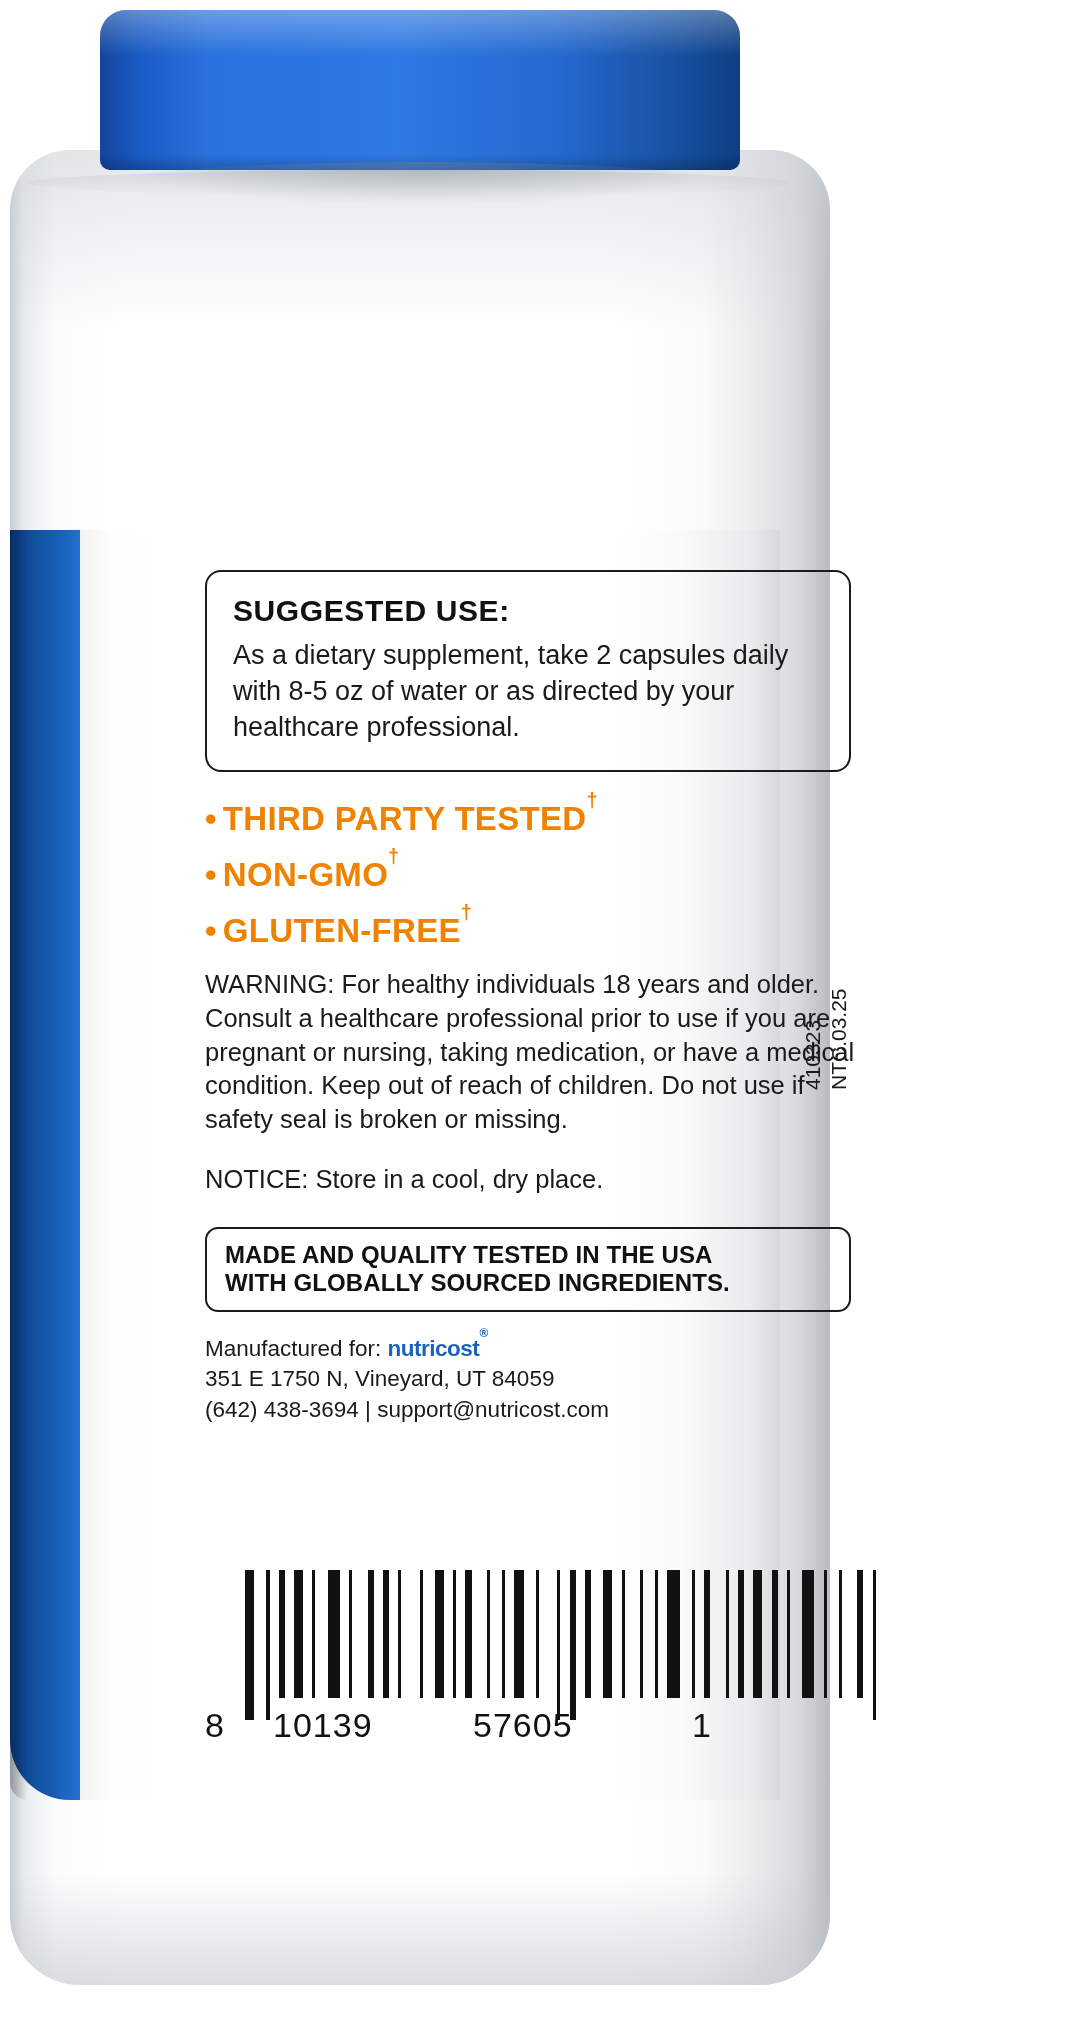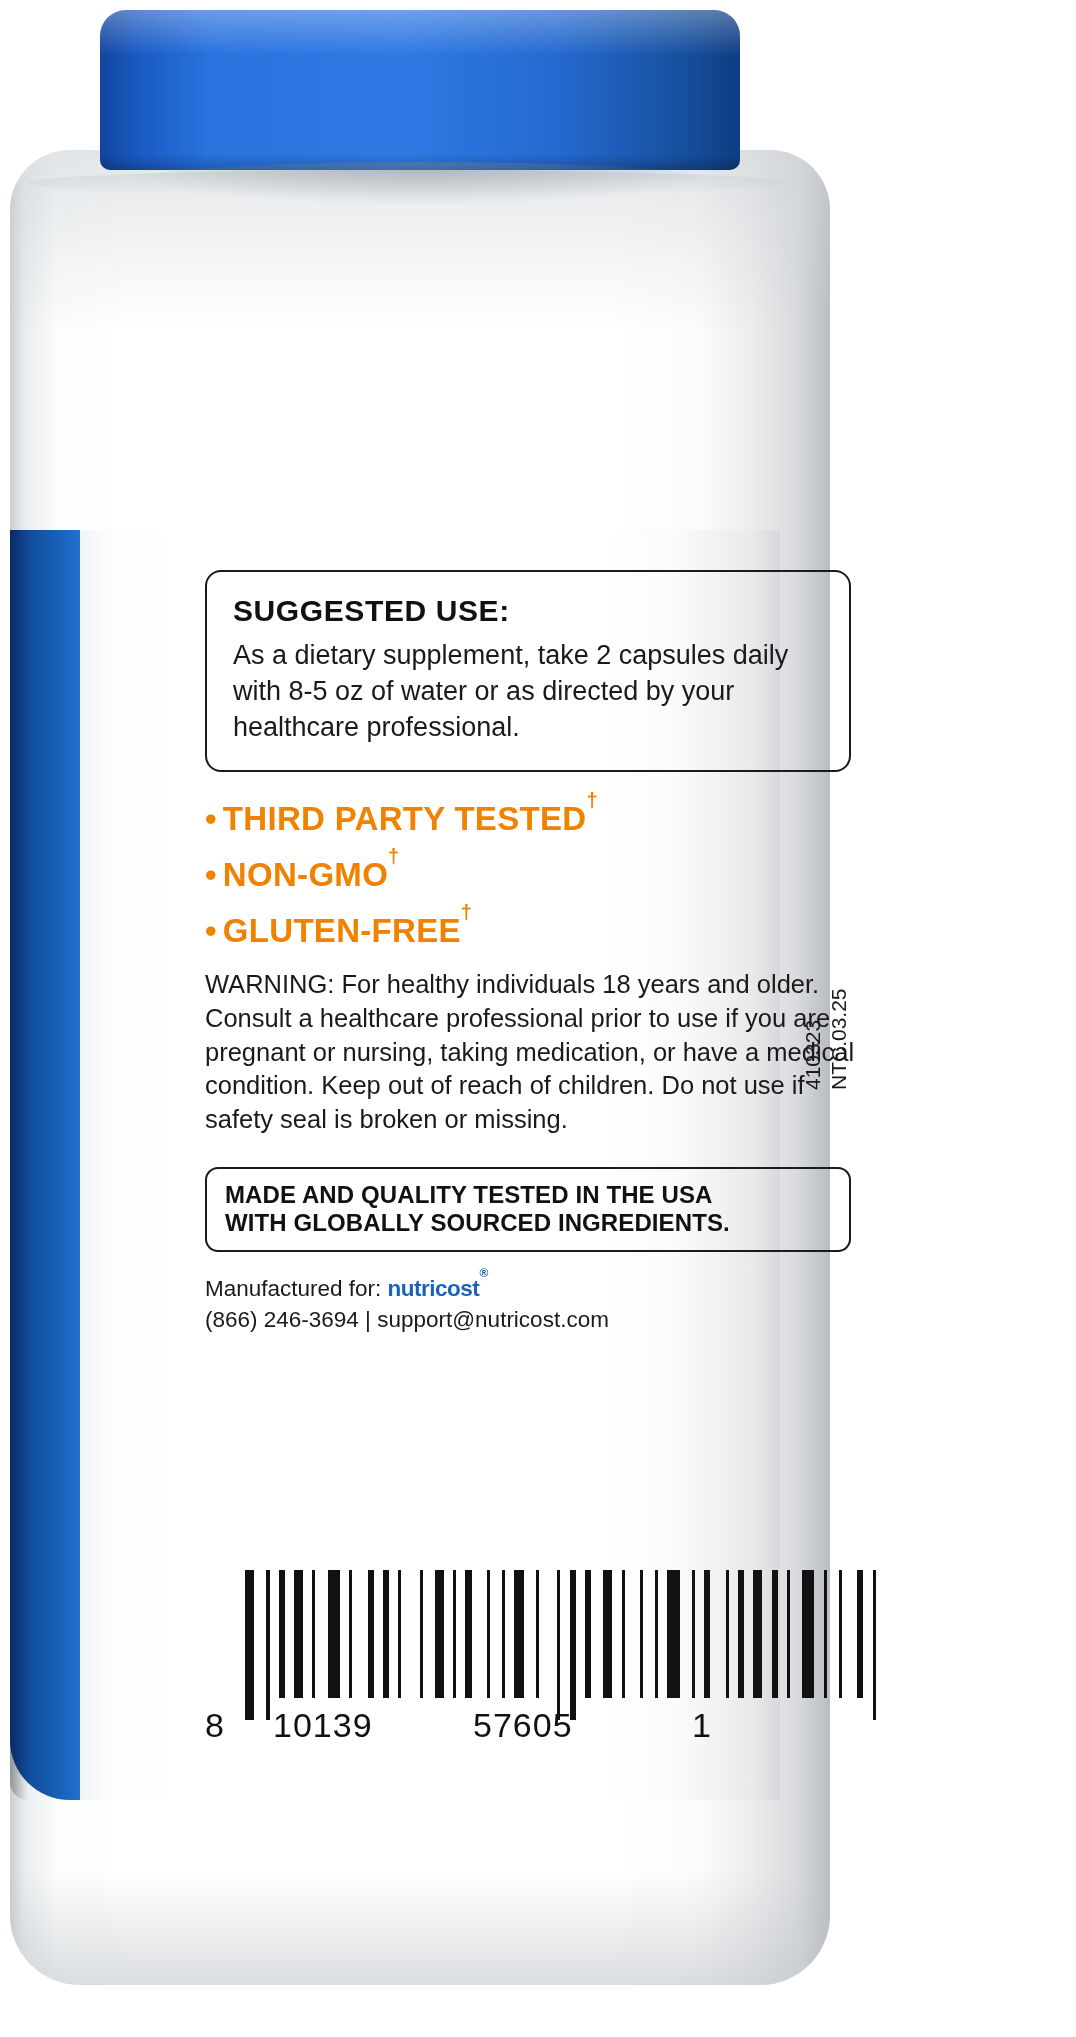--- a/index.html
+++ b/index.html
@@ -331,32 +331,34 @@
       <li>
         <span class="dot">•</span><span>NON-GMO</span><sup>†</sup>
       </li>
       <li>
         <span class="dot">•</span><span>GLUTEN-FREE</span><sup>†</sup>
       </li>
     </ul>
 
     <p class="warning"><b>WARNING:</b><span> For healthy individuals 18 years and older. Consult a healthcare professional prior to use if you are pregnant or nursing, taking medication, or have a medical condition. Keep out of reach of children. Do not use if safety seal is broken or missing.</span></p>
 
+    <p class="notice"><b>NOTICE:</b><span> Store in a cool, dry place.</span></p>
 
     <div class="usa-box">
       <div>MADE AND QUALITY TESTED IN THE USA</div>
       <div>WITH GLOBALLY SOURCED INGREDIENTS.</div>
     </div>
 
     <div class="mfg">
       <div>
         <span>Manufactured for:</span>
         <span class="brand-inline"><span>nutricost</span><sup>®</sup></span>
       </div>
-      <div>(866) 246-3694  |  support@nutricost.com</div>
+      <div>351 E 1750 N, Vineyard, UT 84059</div>
+      <div>(642) 438-3694  |  support@nutricost.com</div>
     </div>
 
 
     <div class="code-vert" style="left:595px; top:520px; transform-origin:left top;">
       <div>410323</div>
       <div>NTC.03.25</div>
     </div>
 
   </div>
 

